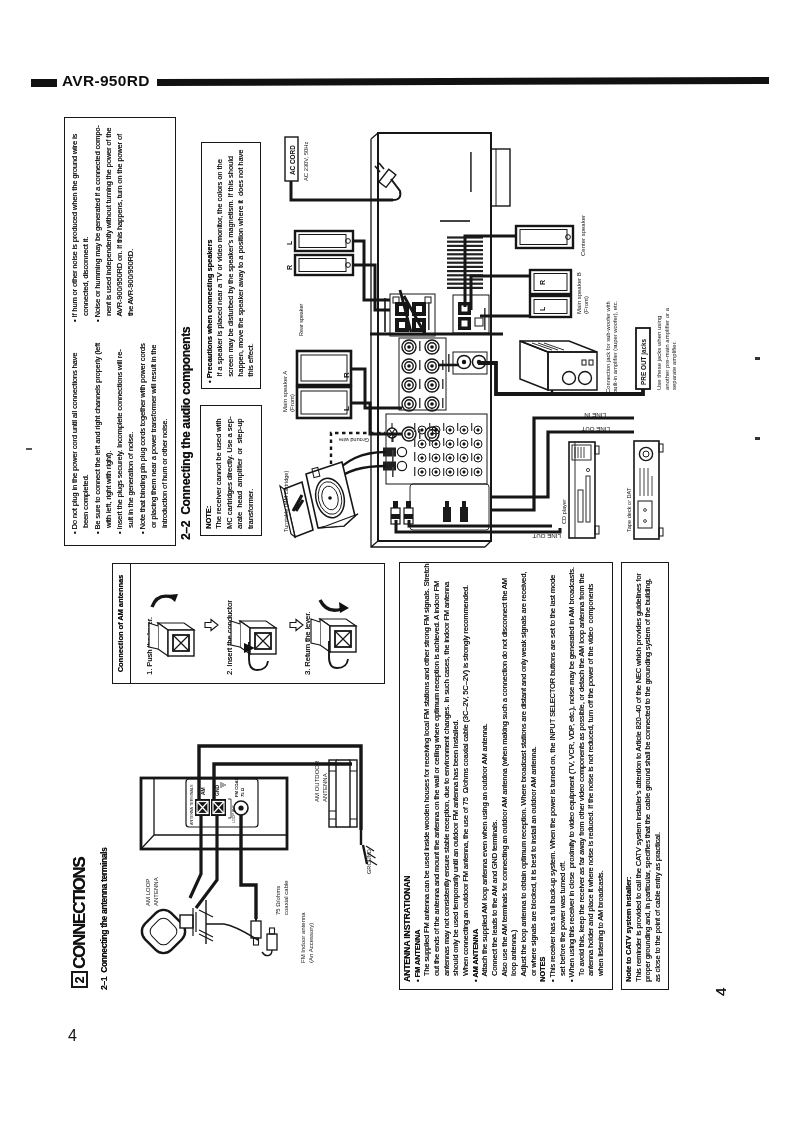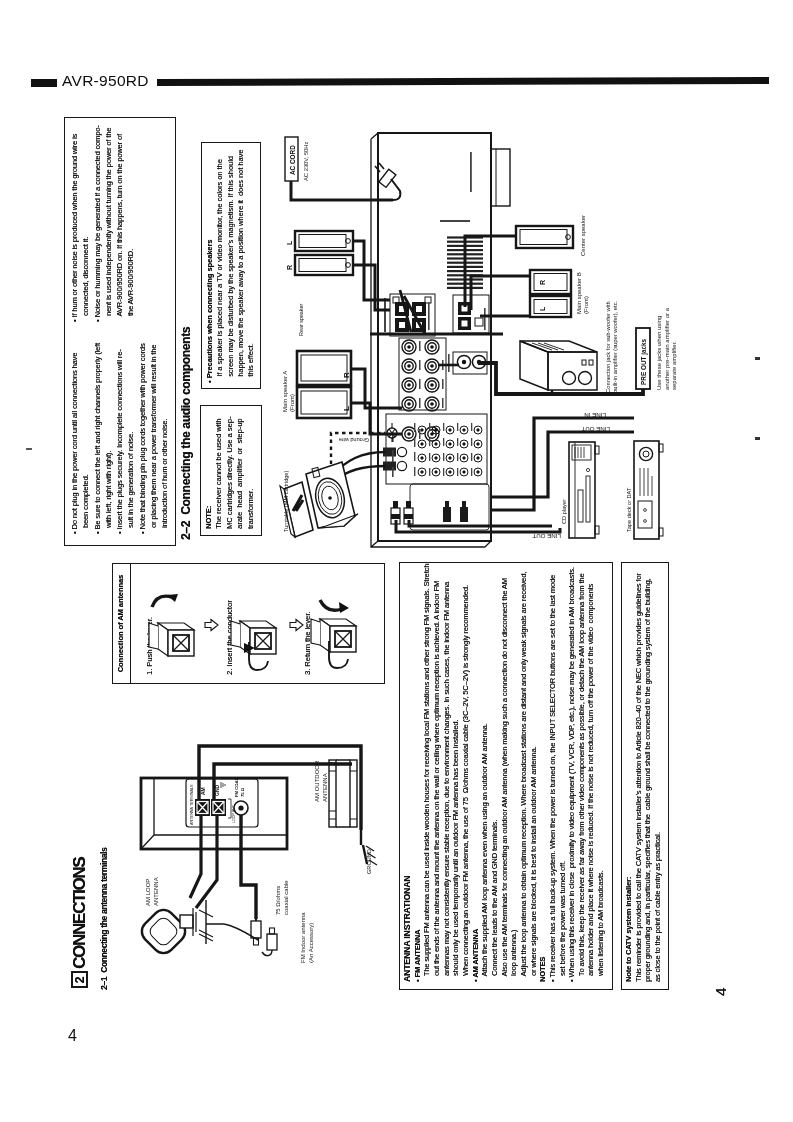--- a/index.html
+++ b/index.html
@@ -9,21 +9,21 @@
 .bx{position:absolute;border:1.6px solid #181818;box-sizing:border-box}
 .t{position:absolute;white-space:pre;line-height:1.18;text-shadow:0.25px 0 0 #333}
 .bl{font-weight:bold}
 .small{font-size:7.45px;letter-spacing:-0.1px}
 </style>
 </head>
 <body>
 
 <div class="abs" style="left:31px;top:79px;width:26px;height:8px;background:#111"></div>
 
-<div class="abs" style="left:62px;top:72px;font-size:15.5px;font-weight:normal;letter-spacing:0.3px;color:#0d0d0d">AVR-950RD</div>
+<div class="abs" style="left:62px;top:72px;font-size:15.5px;font-weight:bold;letter-spacing:0.3px;color:#0d0d0d">AVR-950RD</div>
 
 <div class="abs" style="left:157px;top:78px;width:612px;height:7px;background:#111;transform:rotate(-0.18deg)"></div>
 
 <div class="abs" style="left:755px;top:357px;width:5px;height:2.5px;background:#333"></div>
 <div class="abs" style="left:755px;top:437px;width:5px;height:2.5px;background:#333"></div>
 <div class="abs" style="left:26px;top:448px;width:6px;height:2px;background:#555"></div>
 
 <div class="abs" style="left:68px;top:1027px;font-size:16px;color:#141414">4</div>
 
 <div id="rot">

